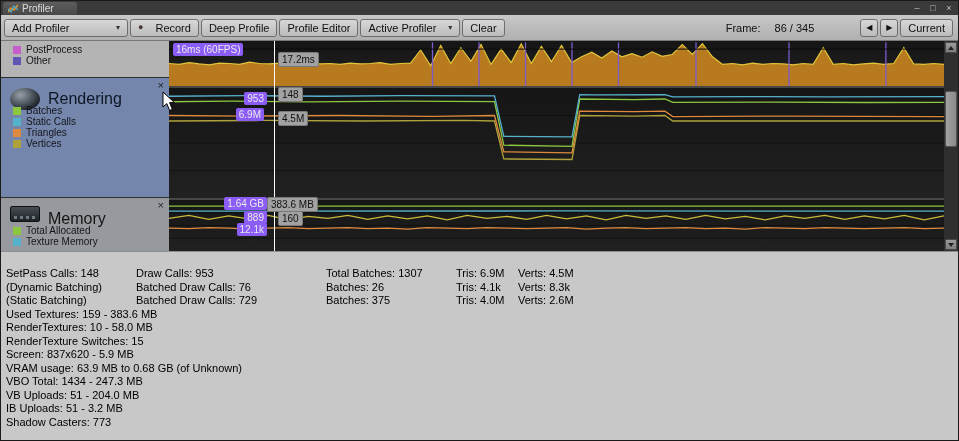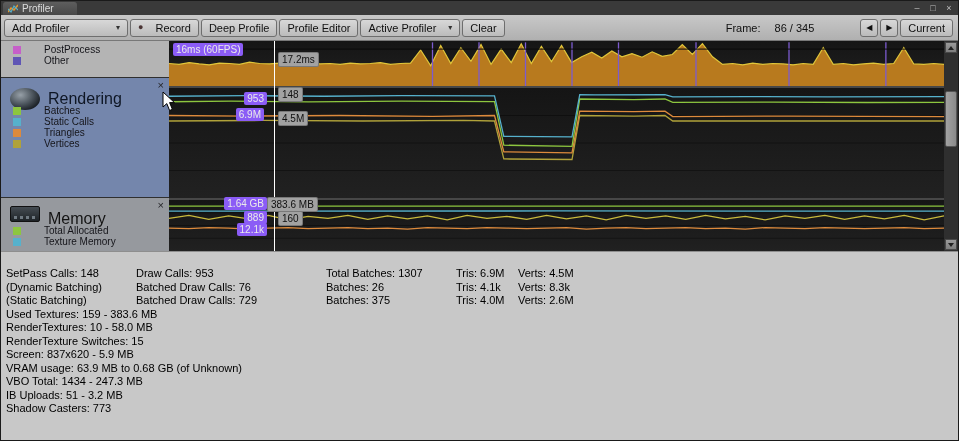--- a/index.html
+++ b/index.html
@@ -40,21 +40,21 @@
   .mod-row { position:relative; width:100%; overflow:hidden; }
   .row-gpu { height:37px; background:#B4B4B4; border-bottom:1px solid #2F2F2F; }
   .row-rendering { height:120px; background:#7486AC; border-bottom:1px solid #2F2F2F; }
   .row-memory { height:53px; background:#96999E; }
   .mod-title { position:absolute; left:47px; top:12px; font-size:16px; color:#0E1624; }
   .row-memory .mod-title { color:#141414; }
   .mod-close { position:absolute; right:5px; top:2px; font-size:11px; color:#26262a; line-height:1; cursor:default; }
   .mod-legend { position:absolute; left:12px; display:flex; flex-direction:column; }
   .row-gpu .mod-legend { top:3px; }
   .row-rendering .mod-legend, .row-memory .mod-legend { top:27px; }
-  .legend-item { display:flex; align-items:center; gap:23px; height:11px; font-size:10px; color:#15151a; white-space:nowrap; }
+  .legend-item { display:flex; align-items:center; gap:5px; height:11px; font-size:10px; color:#15151a; white-space:nowrap; }
   .swatch { width:8px; height:8px; flex:0 0 8px; }
   .icon-render { position:absolute; left:9px; top:10px; width:30px; height:22px; border-radius:50%;
                  background:radial-gradient(ellipse at 35% 32%, #97A0A8 0%, #4B545C 45%, #171C22 78%); }
   .icon-memory { position:absolute; left:9px; top:8px; width:30px; height:16px; border-radius:2px;
                  background:linear-gradient(#454C52,#1E2327); border:1px solid #111; }
   .icon-memory:after { content:""; position:absolute; left:3px; right:3px; bottom:2px; height:3px;
                  background:repeating-linear-gradient(90deg,#707A82 0 3px,transparent 3px 6px); }
 
   .charts { position:absolute; left:168px; right:14px; top:0; bottom:0; }
   .chart-section { position:relative; width:100%; background:linear-gradient(#151515,#212121); }
@@ -295,17 +295,18 @@
       <span class="sc3">Batches: 375</span>
       <span class="sc4">Tris: 4.0M</span>
       <span class="sc5">Verts: 2.6M</span>
     </div>
     <div class="sline">Used Textures: 159 - 383.6 MB</div>
     <div class="sline">RenderTextures: 10 - 58.0 MB</div>
     <div class="sline">RenderTexture Switches: 15</div>
     <div class="sline">Screen: 837x620 - 5.9 MB</div>
     <div class="sline">VRAM usage: 63.9 MB to 0.68 GB (of Unknown)</div>
     <div class="sline">VBO Total: 1434 - 247.3 MB</div>
+    <div class="sline">VB Uploads: 51 - 204.0 MB</div>
     <div class="sline">IB Uploads: 51 - 3.2 MB</div>
     <div class="sline">Shadow Casters: 773</div>
   </div>
 
 </div>
 
 </body></html>

